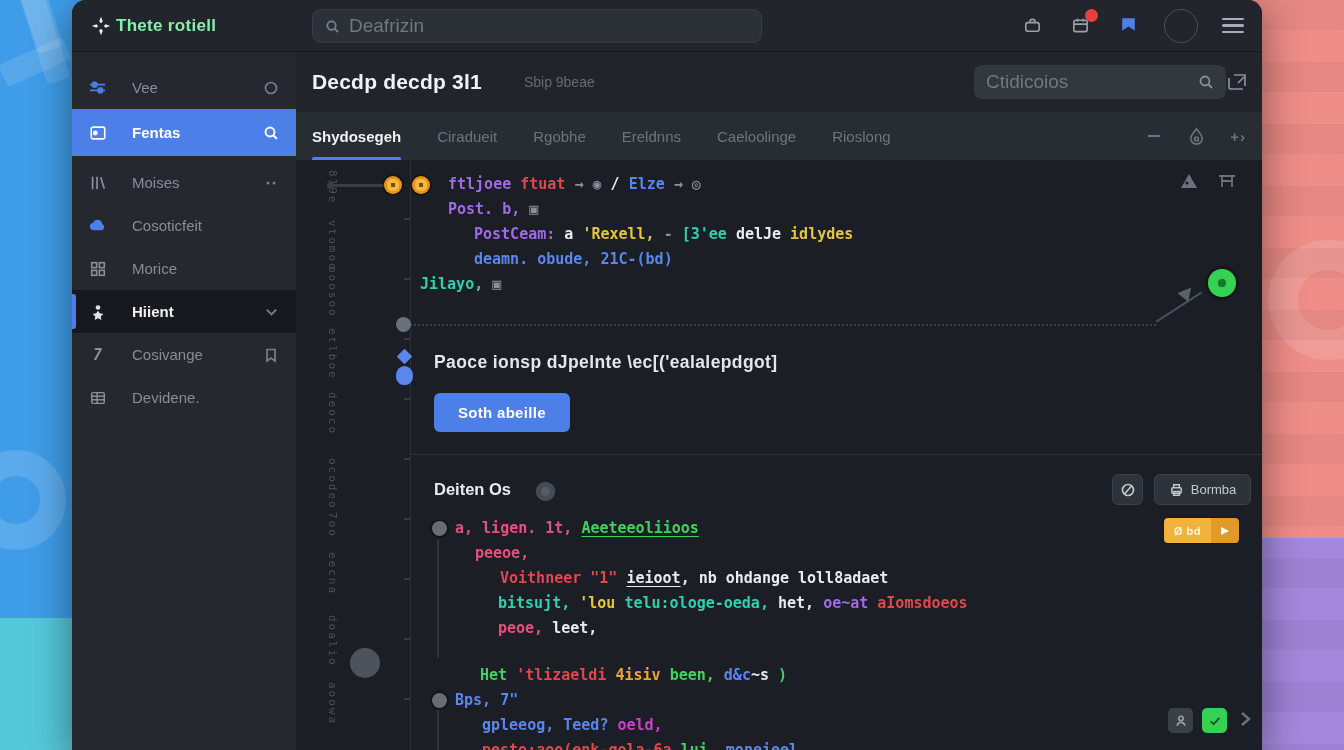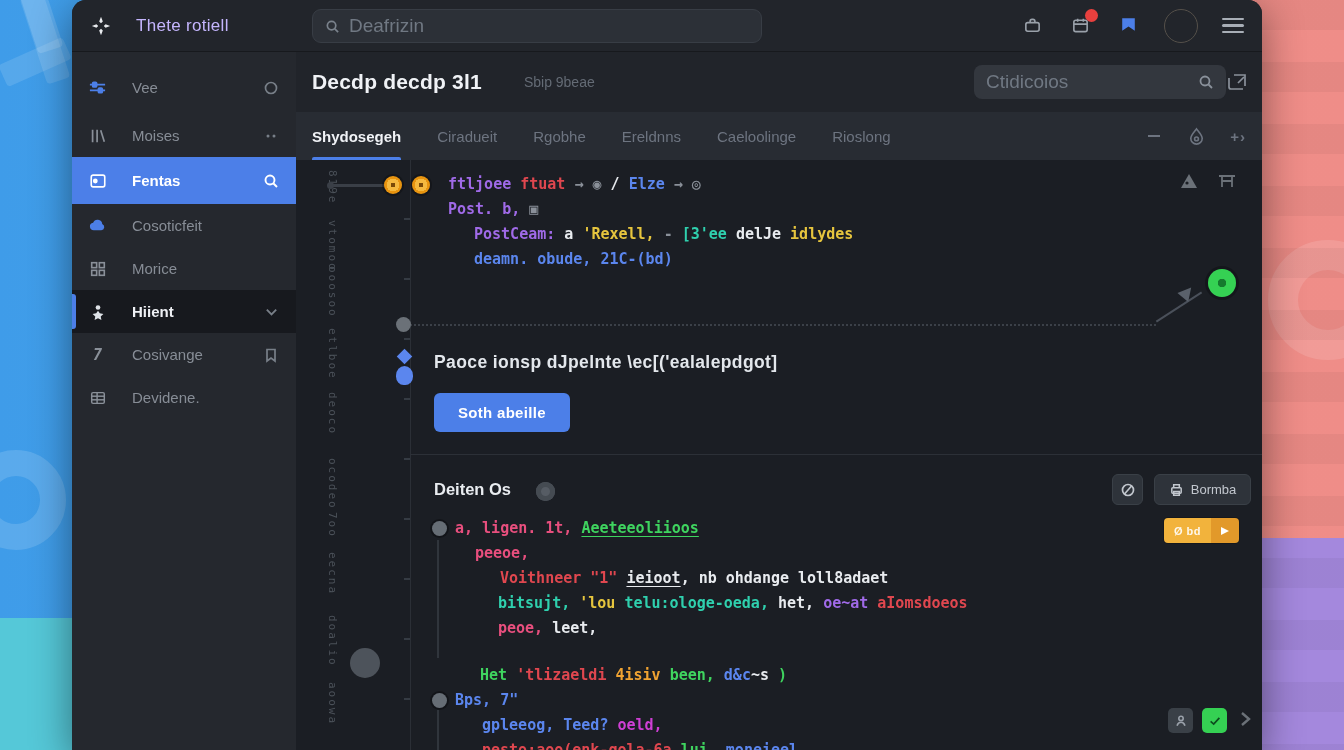--- a/index.html
+++ b/index.html
@@ -17,21 +17,21 @@
   .bg .ring-r { right:-44px; top:240px; width:120px; height:120px; border:30px solid rgba(255,255,255,.13); }
   .bg .bar-r { right:0px; top:40px; width:70px; height:24px; background:rgba(255,255,255,.12); transform:rotate(-24deg); border-radius:4px; }
 
   
   .window { position:absolute; left:72px; top:0; width:1190px; height:750px; background:#21242a; border-radius:14px 14px 0 0; overflow:hidden; box-shadow:0 10px 40px rgba(0,0,0,.45); }
   .deco { position:absolute; color:rgba(255,255,255,.045); pointer-events:none; font-family:"DejaVu Sans",sans-serif; z-index:1; }
 
   
   .navbar { position:absolute; left:0; top:0; right:0; height:52px; background:#22252b; border-bottom:1px solid #17191d; display:flex; align-items:center; padding:0 18px; z-index:5; }
   .logo { width:22px; height:22px; color:#e8eaee; }
-  .app-name { color:#c4b5fd; font-weight:400; font-size:17px; margin-left:24px; letter-spacing:.3px; }
+  .app-name { color:#86efac; font-weight:700; font-size:17px; margin-left:4px; letter-spacing:.3px; }
   .nav-search { position:absolute; left:240px; top:9px; width:450px; height:34px; background:#2c3037; border:1px solid #383d45; border-radius:9px; display:flex; align-items:center; padding:0 12px; gap:9px; }
   .nav-search svg, .hdr-search svg { color:#7a828c; flex:none; }
   .nav-search input, .hdr-search input { background:transparent; border:none; outline:none; color:#14b8a6; font-size:19px; width:100%; font-family:"Liberation Sans",sans-serif; }
   .nav-search input::placeholder, .hdr-search input::placeholder { color:#707883; }
   .nav-icons { margin-left:auto; display:flex; align-items:center; gap:24px; }
   .nav-btn { position:relative; width:24px; height:24px; color:#9aa1aa; display:flex; align-items:center; justify-content:center; cursor:pointer; }
   .nav-btn .badge { position:absolute; top:-5px; right:-6px; width:13px; height:13px; border-radius:50%; background:#e8403e; }
   .flag-btn { color:#4c7fe8; }
   .avatar { width:34px; height:34px; border-radius:50%; background:
       radial-gradient(circle at 50% 24%, #4a3category826 0 0),
@@ -204,48 +204,48 @@
             <rect x="11" y="10.6" width="4" height="4.8" rx="1" fill="currentColor"></rect>
           </svg>
         </span>
         <span>Vee</span>
         <span class="s-right">
           <svg width="16" height="16" viewBox="0 0 16 16" fill="none" stroke="currentColor" stroke-width="1.7">
             <circle cx="8" cy="8" r="5.5"></circle>
           </svg>
         </span>
       </div>
+      <div class="side-item selected">
+        <span class="s-icon">
+          <svg width="18" height="18" viewBox="0 0 20 20" fill="none" stroke="currentColor" stroke-width="1.8">
+            <rect x="2.5" y="3.5" width="15" height="13" rx="2"></rect>
+            <circle cx="7" cy="10" r="1.8" fill="currentColor"></circle>
+          </svg>
+        </span>
+        <span>Fentas</span>
+        <span class="s-right">
+          <svg width="16" height="16" viewBox="0 0 16 16" fill="none" stroke="currentColor" stroke-width="1.9">
+            <circle cx="7" cy="7" r="4.5"></circle>
+            <line x1="10.5" y1="10.5" x2="14" y2="14"></line>
+          </svg>
+        </span>
+      </div>
       <div class="side-item" style="margin-top: 5px;">
         <span class="s-icon">
           <svg width="18" height="18" viewBox="0 0 20 20" fill="none" stroke="currentColor" stroke-width="1.9">
             <path d="M4 3v14"></path>
             <path d="M9 3v14"></path>
             <path d="M13 3.5l4 13"></path>
           </svg>
         </span>
         <span>Moises</span>
         <span class="s-right">
           <svg width="16" height="16" viewBox="0 0 16 16" fill="currentColor">
             <circle cx="5" cy="8" r="1.5"></circle>
             <circle cx="11" cy="8" r="1.5"></circle>
-          </svg>
-        </span>
-      </div>
-      <div class="side-item selected">
-        <span class="s-icon">
-          <svg width="18" height="18" viewBox="0 0 20 20" fill="none" stroke="currentColor" stroke-width="1.8">
-            <rect x="2.5" y="3.5" width="15" height="13" rx="2"></rect>
-            <circle cx="7" cy="10" r="1.8" fill="currentColor"></circle>
-          </svg>
-        </span>
-        <span>Fentas</span>
-        <span class="s-right">
-          <svg width="16" height="16" viewBox="0 0 16 16" fill="none" stroke="currentColor" stroke-width="1.9">
-            <circle cx="7" cy="7" r="4.5"></circle>
-            <line x1="10.5" y1="10.5" x2="14" y2="14"></line>
           </svg>
         </span>
       </div>
       <div class="side-item">
         <span class="s-icon accent">
           <svg width="19" height="19" viewBox="0 0 20 20" fill="currentColor">
             <path d="M6 15a4 4 0 0 1-.6-7.95A5 5 0 0 1 15 8.3 3.5 3.5 0 0 1 14 15z"></path>
           </svg>
         </span>
         <span>Cosoticfeit</span>
@@ -382,20 +382,21 @@
               <line x1="5" y1="10" x2="15" y2="10"></line>
             </svg>
           </span>
       </div>
 
       <div class="code-block" id="code1" style="top:12px;">
           <div class="code-line" style="padding-left: 28px;"><span class="seg c-purple">ftljoee </span><span class="seg c-red">ftuat</span><span class="seg c-slate">    → </span><span class="seg c-slate">◉ </span><span class="seg c-white">/ </span><span class="seg c-blue">Elze</span><span class="seg c-slate">   → </span><span class="seg c-slate">◎</span></div>
           <div class="code-line" style="padding-left: 28px;"><span class="seg c-purple">Post. b,</span><span class="seg c-slate">  ▣</span></div>
           <div class="code-line" style="padding-left: 54px;"><span class="seg c-purple">PostCeam:</span><span class="seg c-white"> a </span><span class="seg c-yellow">'Rexell, </span><span class="seg c-slate">- </span><span class="seg c-teal">[3'ee </span><span class="seg c-white">delJe </span><span class="seg c-yellow">idlydes</span></div>
           <div class="code-line" style="padding-left: 54px;"><span class="seg c-blue">deamn. obude, 21C-(bd)</span></div>
+          <div class="code-line" style="padding-left: 0px;"><span class="seg c-teal">Jilayo,</span><span class="seg c-slate">  ▣</span></div>
         </div>
 
       <div class="dotline"></div>
       <div class="diag"></div>
       <div class="arrowhead"></div>
       <div class="status-dot"></div>
       <div class="mark-dot"></div>
       <div class="mark-diamond"></div>
       <div class="mark-blob"></div>
 

